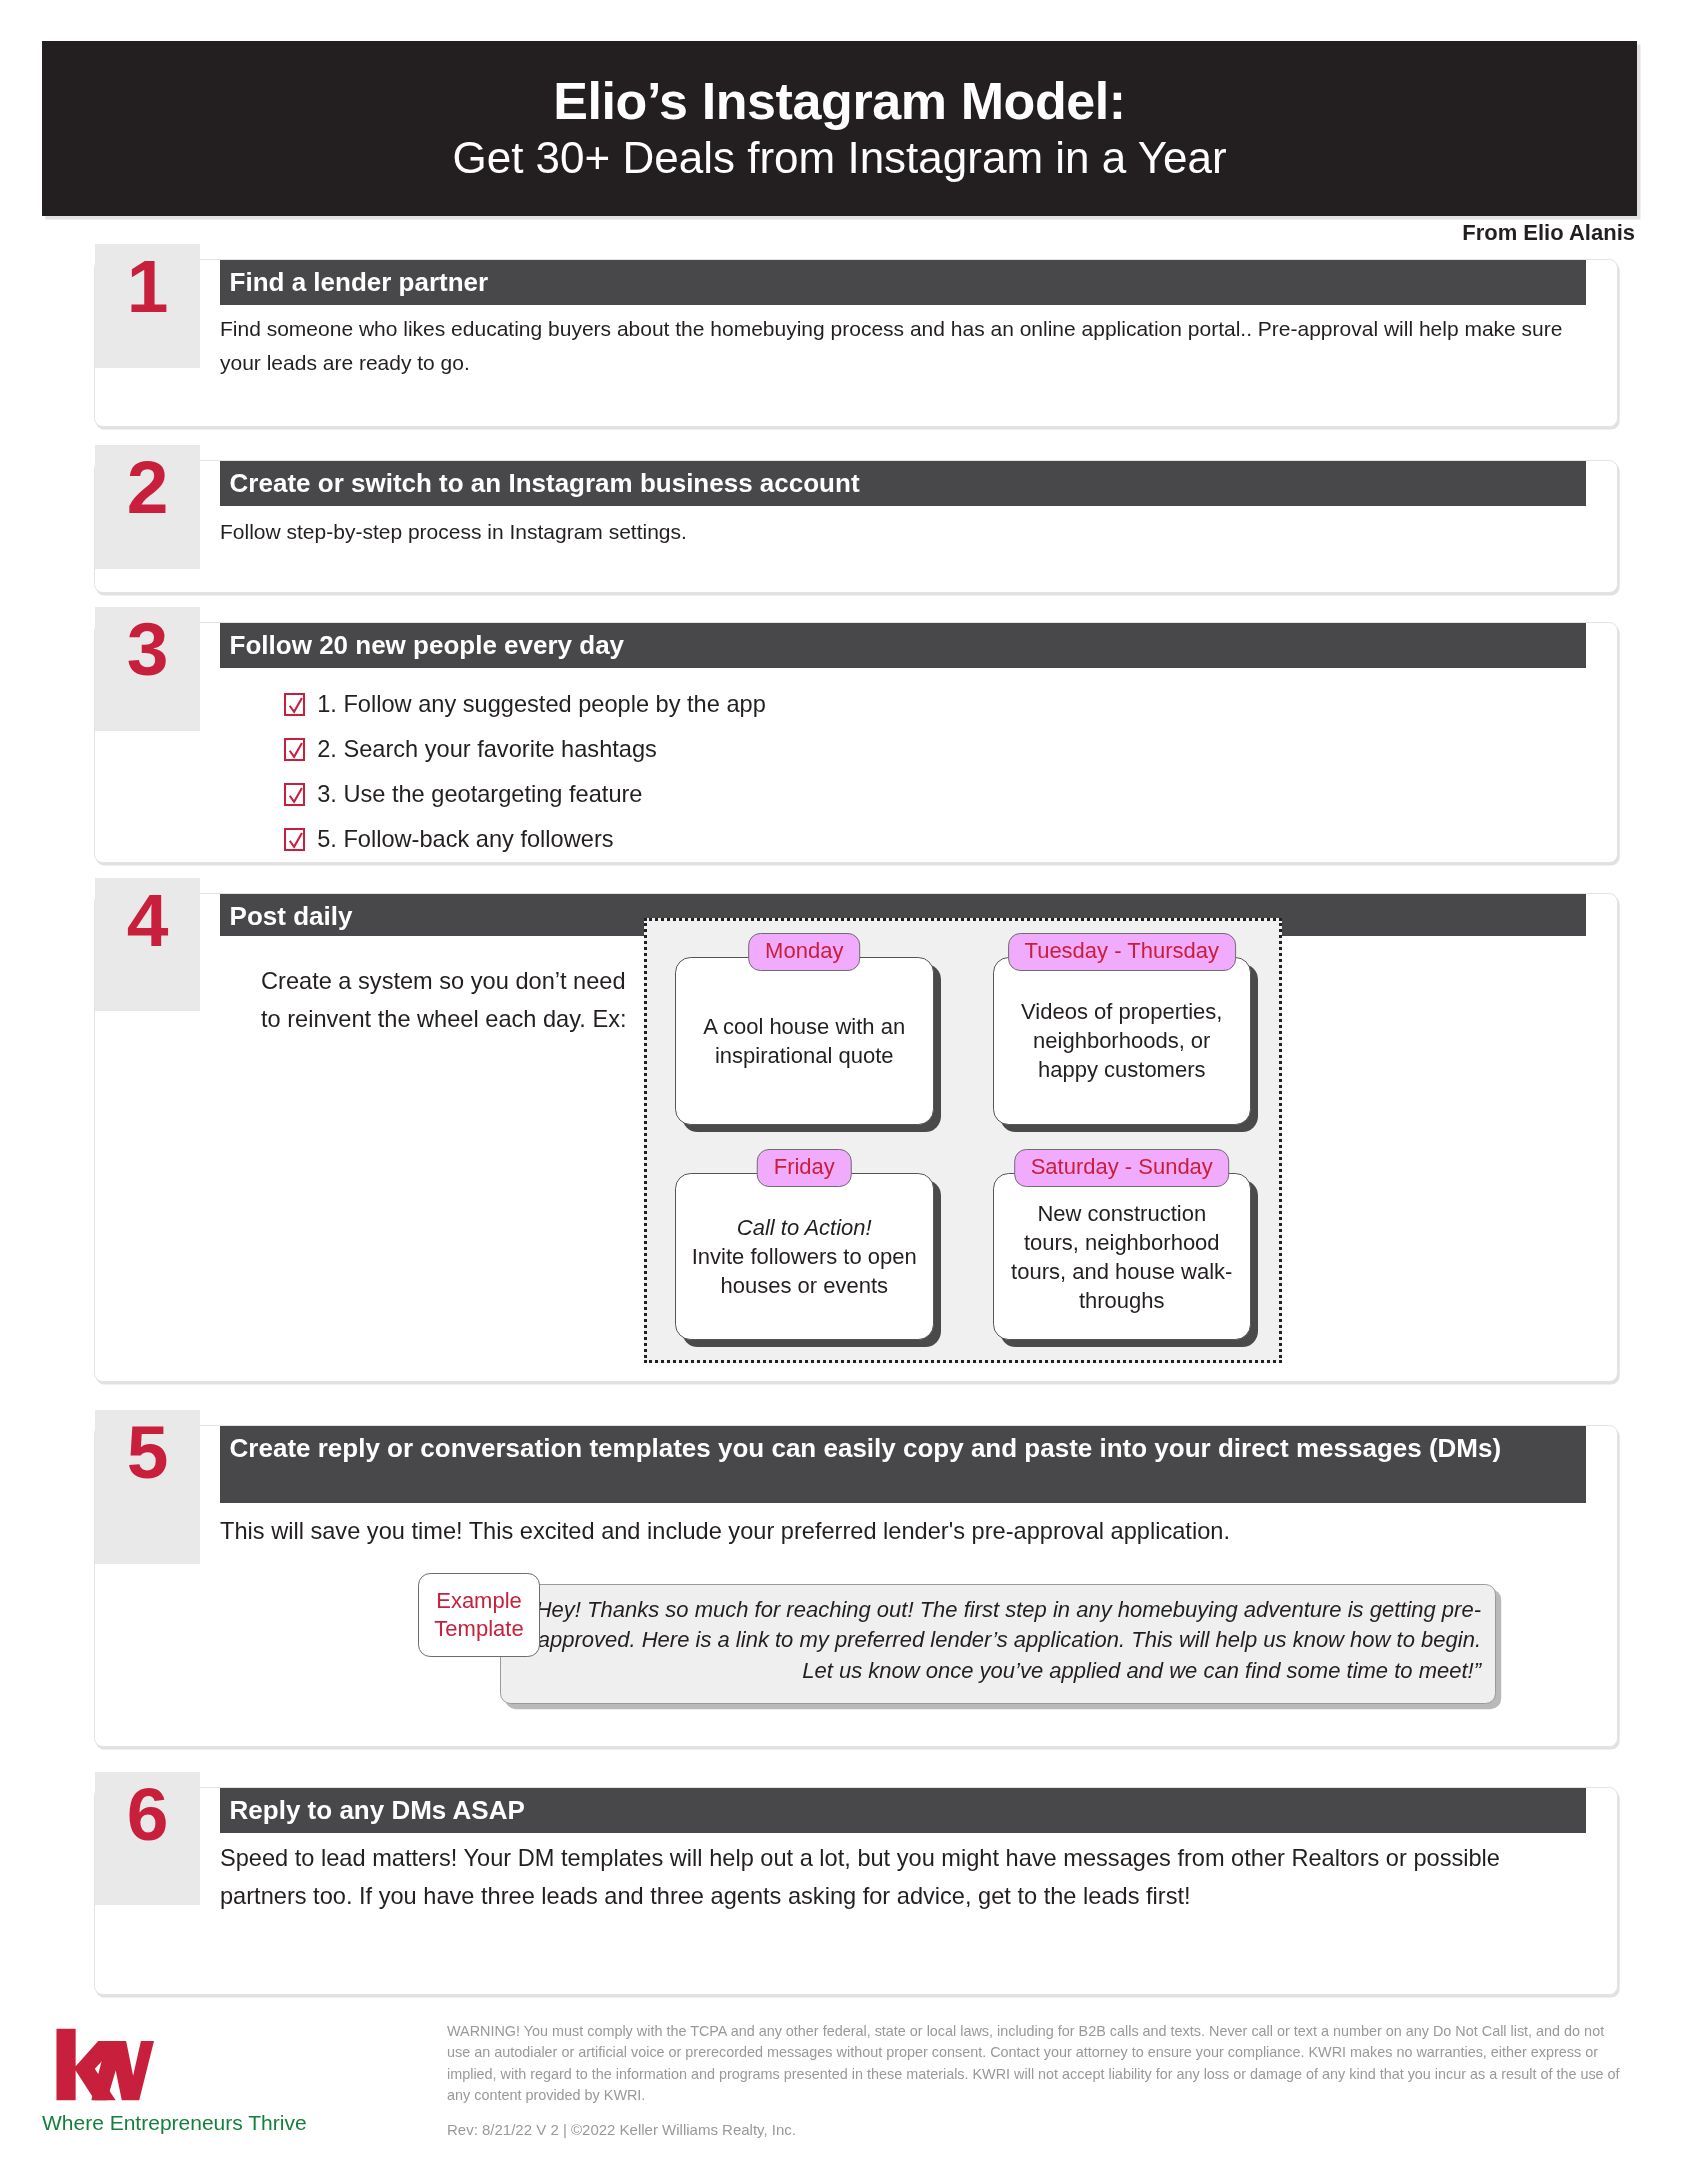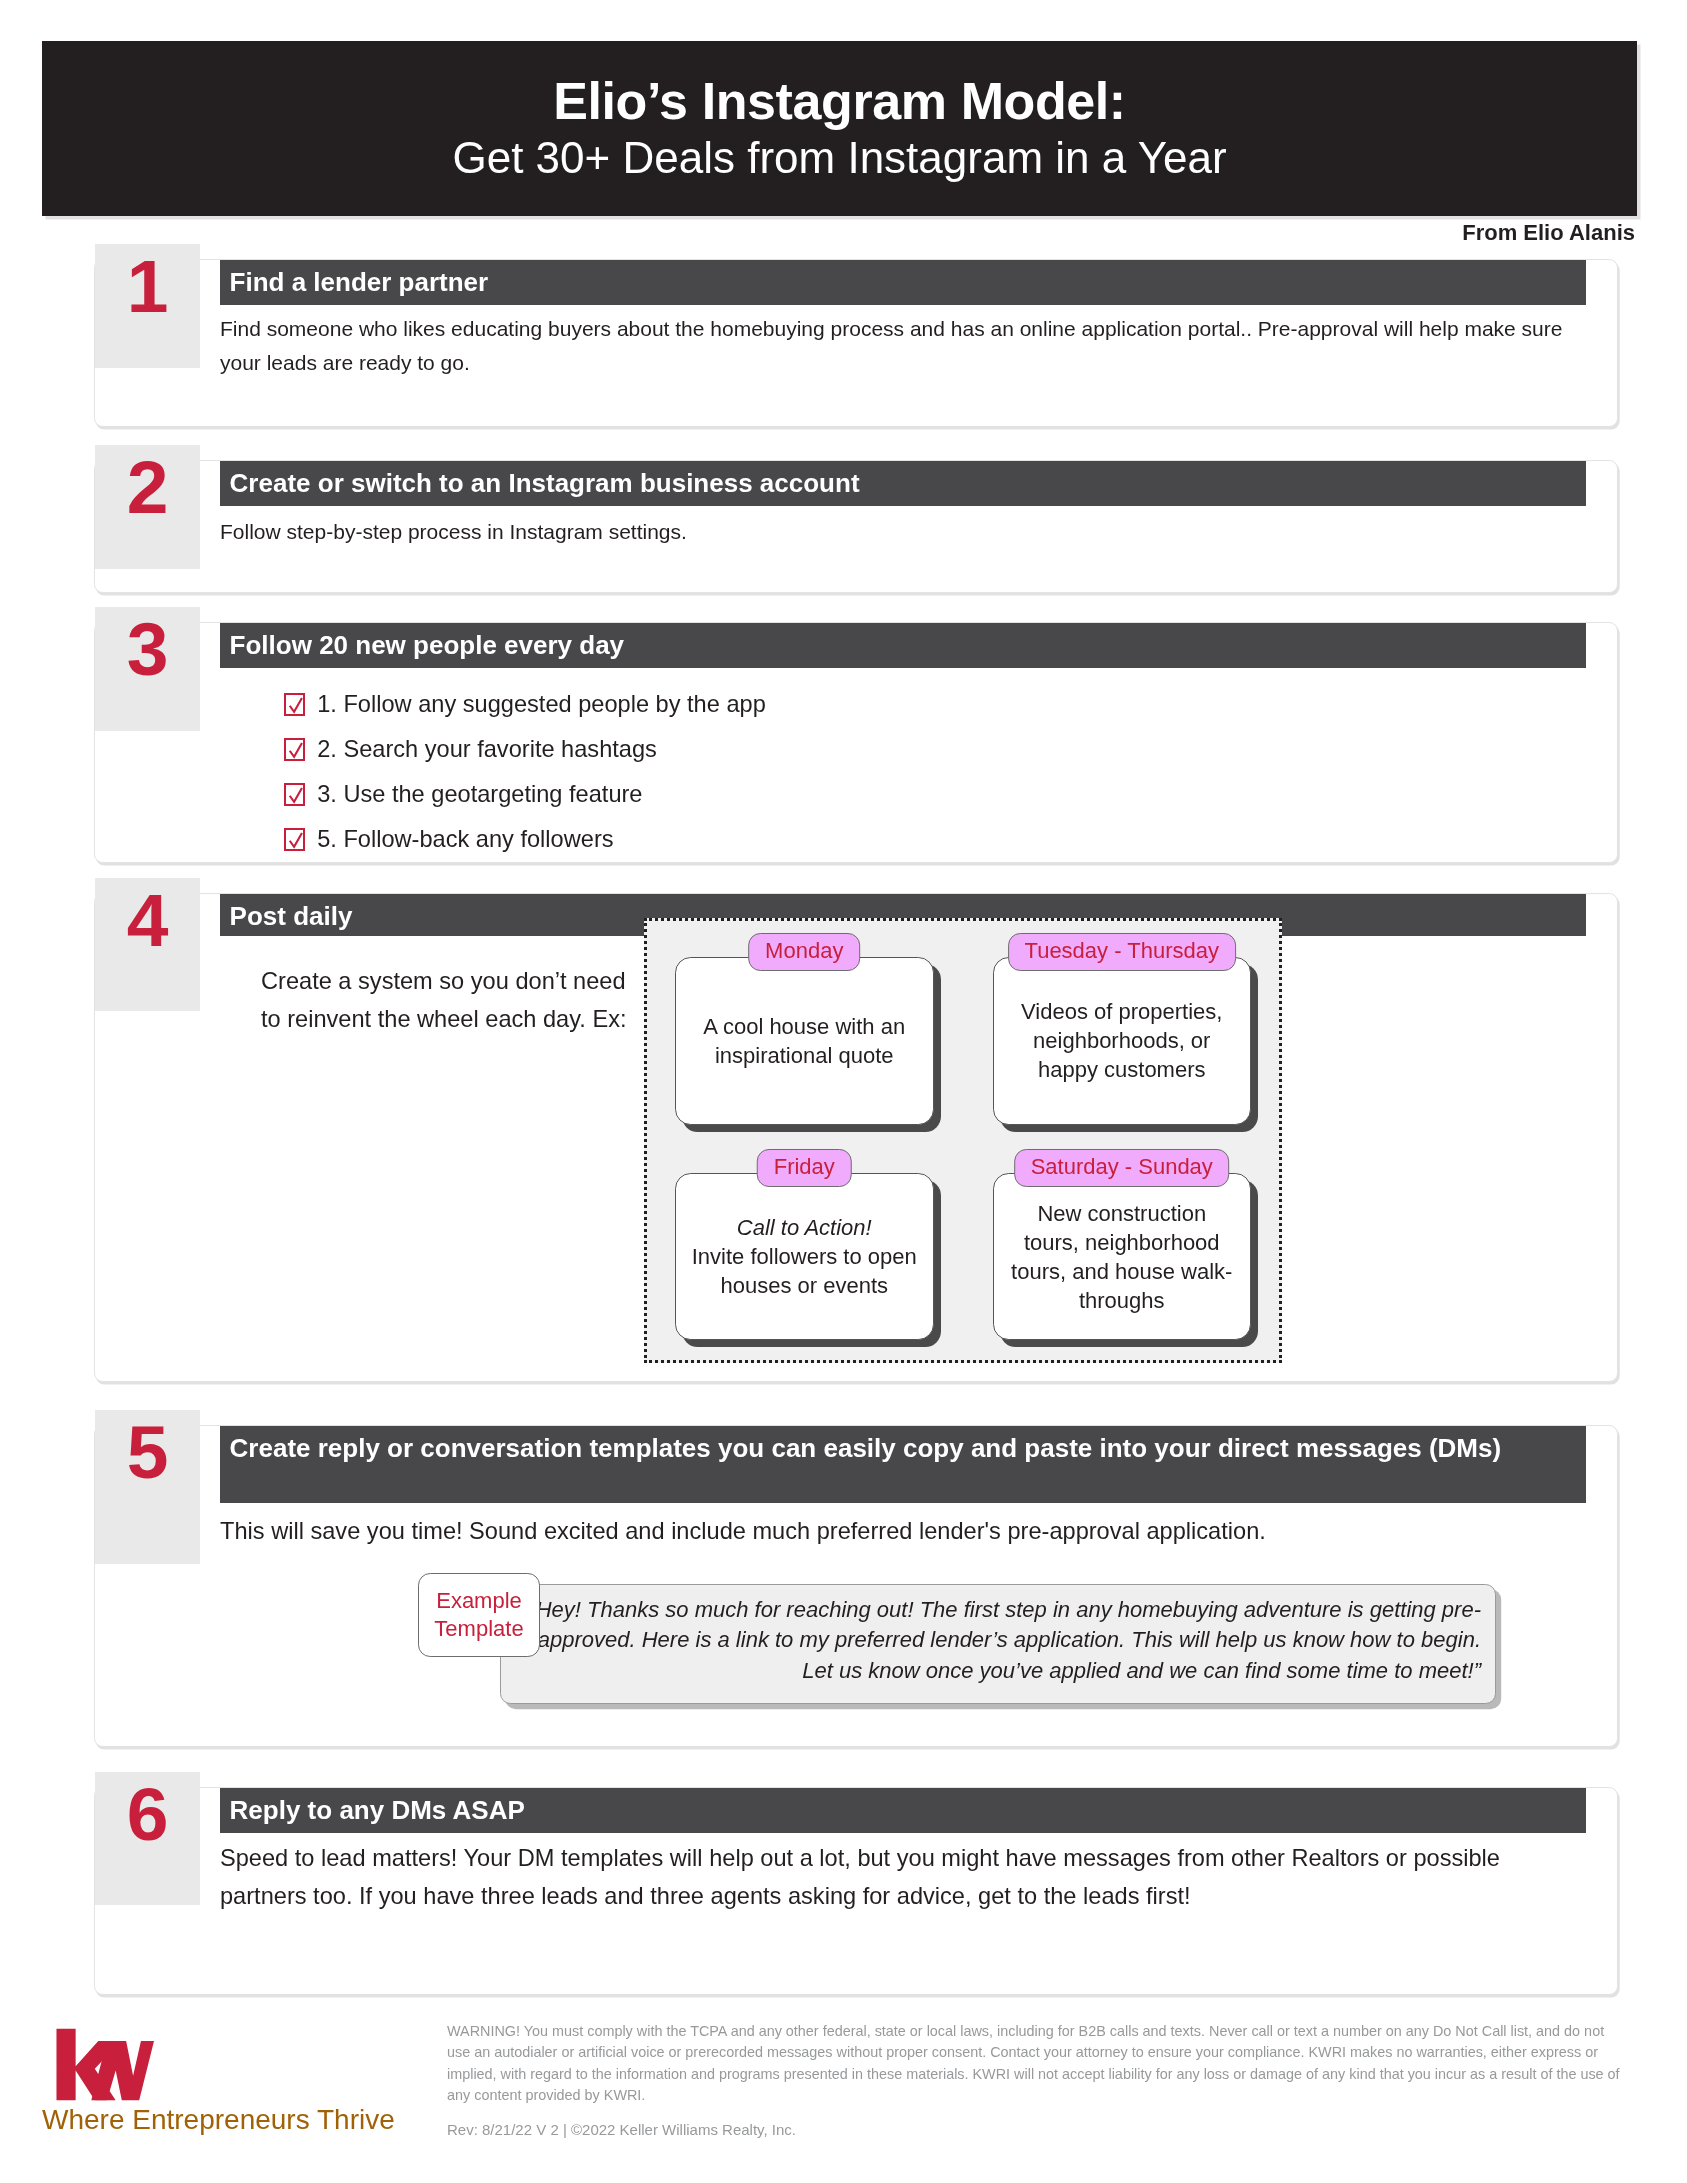--- a/index.html
+++ b/index.html
@@ -300,22 +300,23 @@
 
   
   #footer-logo {
     position: absolute;
     left: 42px;
     top: 2025px;
     width: 367px;
   }
   #kw-mark { display: block; margin-left: 10.5px; }
   #kw-tag {
-    font-size: 28px;
-    color: #a16207;
+    font-size: 21px;
+    color: #15803d;
+    margin-top: 7px;
     white-space: nowrap;
   }
   #disclaimer {
     position: absolute;
     left: 447px;
     top: 2021px;
     width: 1181px;
     font-size: 14.4px;
     line-height: 1.48;
     color: #97999b;
@@ -438,21 +439,21 @@
         </div>
       </div>
     </div>
   </div>
 
   <div class="section" id="sec5">
     <div class="num-box">
       <span class="num-txt">5</span>
     </div>
     <div class="sec-bar">Create reply or conversation templates you can easily copy and paste into your direct messages (DMs)</div>
-    <div id="sec5-body">This will save you time! Sound excited and include much preferred lender's pre-approval application.</div>
+    <div id="sec5-body">This will save you time! This excited and include your preferred lender's pre-approval application.</div>
     <div id="tpl-wrap">
       <div id="tpl-quote">“Hey! Thanks so much for reaching out! The first step in any homebuying adventure is getting pre-approved. Here is a link to my preferred lender’s application. This will help us know how to begin. Let us know once you’ve applied and we can find some time to meet!”</div>
       <div id="tpl-pill">
         <span>Example</span>
         <span>Template</span>
       </div>
     </div>
   </div>
 
   <div class="section" id="sec6">

